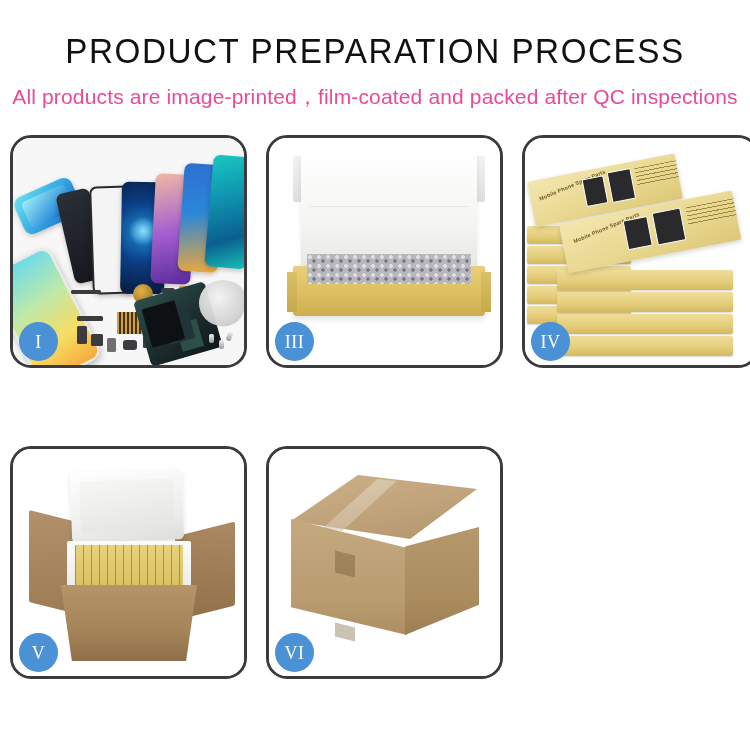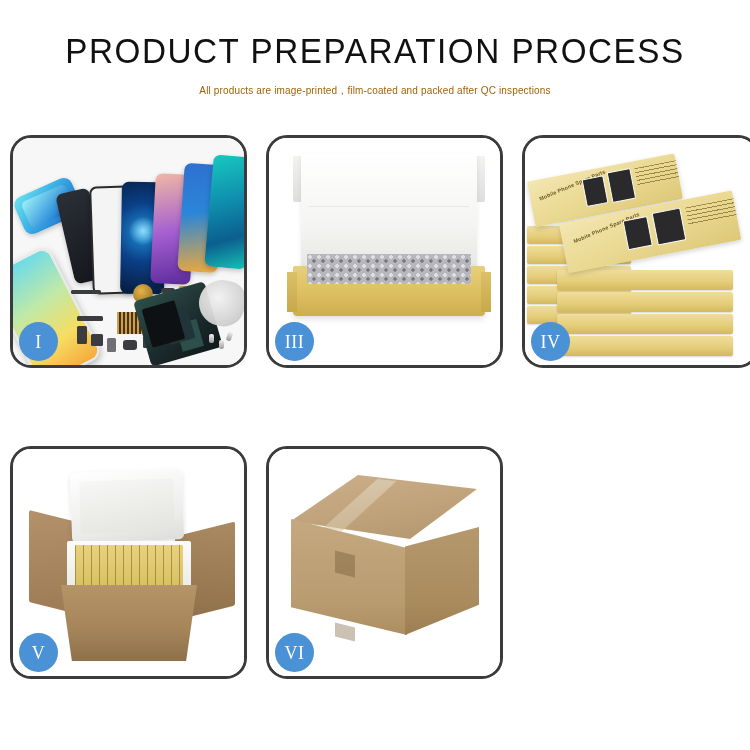--- a/index.html
+++ b/index.html
@@ -11,21 +11,21 @@
   .page{position:relative;width:750px;height:750px;}
 
   
   .header{padding-top:30px;text-align:center;}
   .title{
     font-size:35px;line-height:42px;font-weight:500;color:#111111;
     letter-spacing:1.6px;transform:scaleX(0.95);transform-origin:center;
     white-space:nowrap;
   }
   .subtitle{
-    margin-top:9px;font-size:10px;line-height:20px;color:#a16207;
+    margin-top:15px;font-size:21px;line-height:20px;color:#ec4899;
     letter-spacing:0.15px;white-space:nowrap;
   }
 
   
   .grid{
     position:absolute;left:10px;top:135px;
     width:730px;height:552px;
     display:grid;
     grid-template-columns:237px 237px 237px;
     grid-template-rows:233px 233px;

